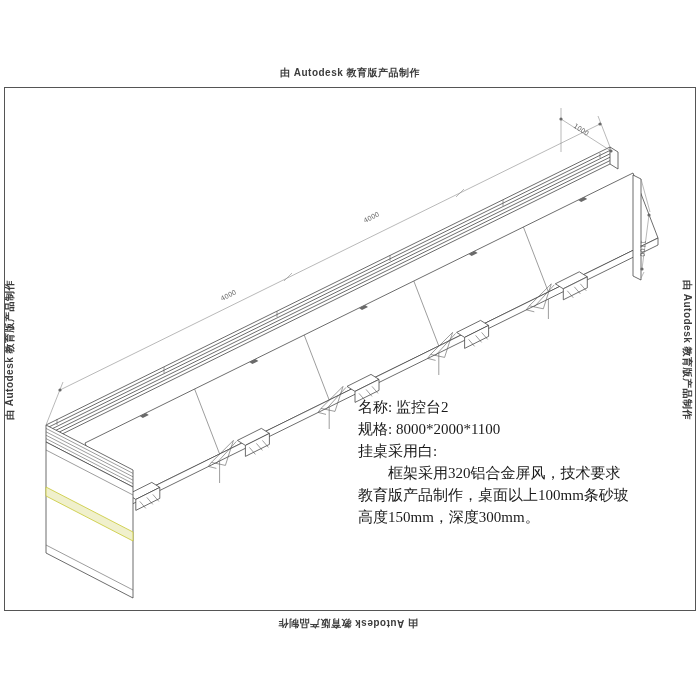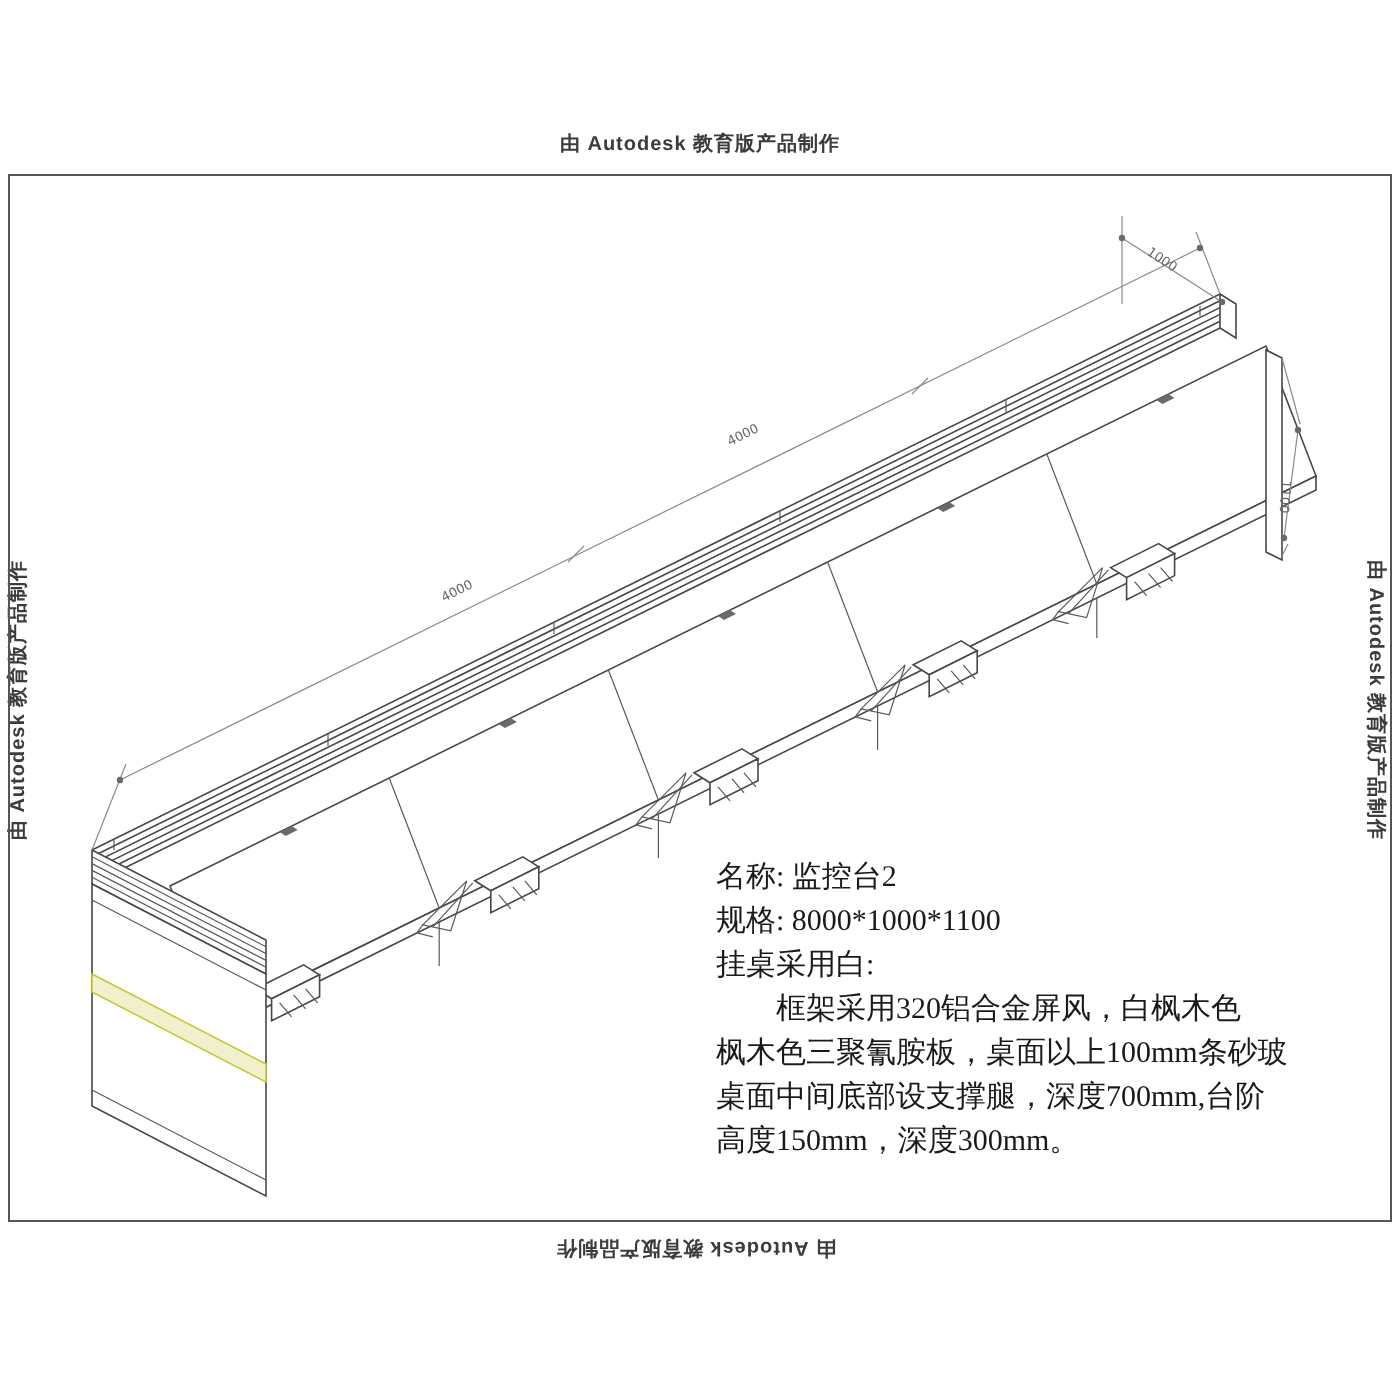--- a/index.html
+++ b/index.html
@@ -8,21 +8,21 @@
   .notice{position:absolute;font-family:"Liberation Sans","DejaVu Sans",sans-serif;
           font-size:10px;font-weight:bold;color:#3c3c3c;letter-spacing:0.5px;
           width:300px;height:14px;line-height:14px;text-align:center;white-space:nowrap;}
   .notice-top{left:200px;top:66px;}
   .notice-bottom{left:198px;top:616px;transform:rotate(180deg);}
   .notice-left{left:-140px;top:343px;transform:rotate(-90deg);}
   .notice-right{left:537px;top:343px;transform:rotate(90deg);}
   .frame{position:absolute;left:4px;top:87px;width:692px;height:524px;
          border:1.5px solid #555;box-sizing:border-box;}
   .drawing{position:absolute;left:0;top:0;}
-  .specs{position:absolute;left:358px;top:428px;width:300px;
+  .specs{position:absolute;left:358px;top:396px;width:300px;
          font-size:15px;line-height:22px;white-space:nowrap;}
   .specs .indent{text-indent:2em;}
   svg text{font-family:"DejaVu Sans",sans-serif;fill:#666;font-size:6.5px;}
   svg .ln{stroke:#474747;stroke-width:0.8;fill:none;}
   svg .thin{stroke:#5a5a5a;stroke-width:0.6;fill:none;}
   svg .fillw{fill:#ffffff;stroke:#474747;stroke-width:0.8;}
   svg .dim{stroke:#8a8a8a;stroke-width:0.6;fill:none;}
   svg .dot{fill:#6a6a6a;stroke:none;}
 </style>
 </head>
@@ -116,19 +116,18 @@
     <path class="dim" d="M641,179 L650,212 M641,278 L644,272"></path>
     <path class="dim" d="M649,215 L642,269"></path>
     <circle class="dot" cx="649" cy="215" r="1.6"></circle>
     <circle class="dot" cx="642" cy="269" r="1.6"></circle>
     <text transform="translate(641,240) rotate(94)">1100</text>
   </g>
 </svg>
 
 <div class="specs">
   <div>名称: 监控台2</div>
-  <div>规格: 8000*1000*1100</div>
+  <div>规格: 8000*2000*1100</div>
   <div>挂桌采用白:</div>
-  <div class="indent">框架采用320铝合金屏风，白枫木色</div>
-  <div>枫木色三聚氰胺板，桌面以上100mm条砂玻</div>
-  <div>桌面中间底部设支撑腿，深度700mm,台阶</div>
+  <div class="indent">框架采用320铝合金屏风，技术要求</div>
+  <div>教育版产品制作，桌面以上100mm条砂玻</div>
   <div>高度150mm，深度300mm。</div>
 </div>
 
 </body></html>

